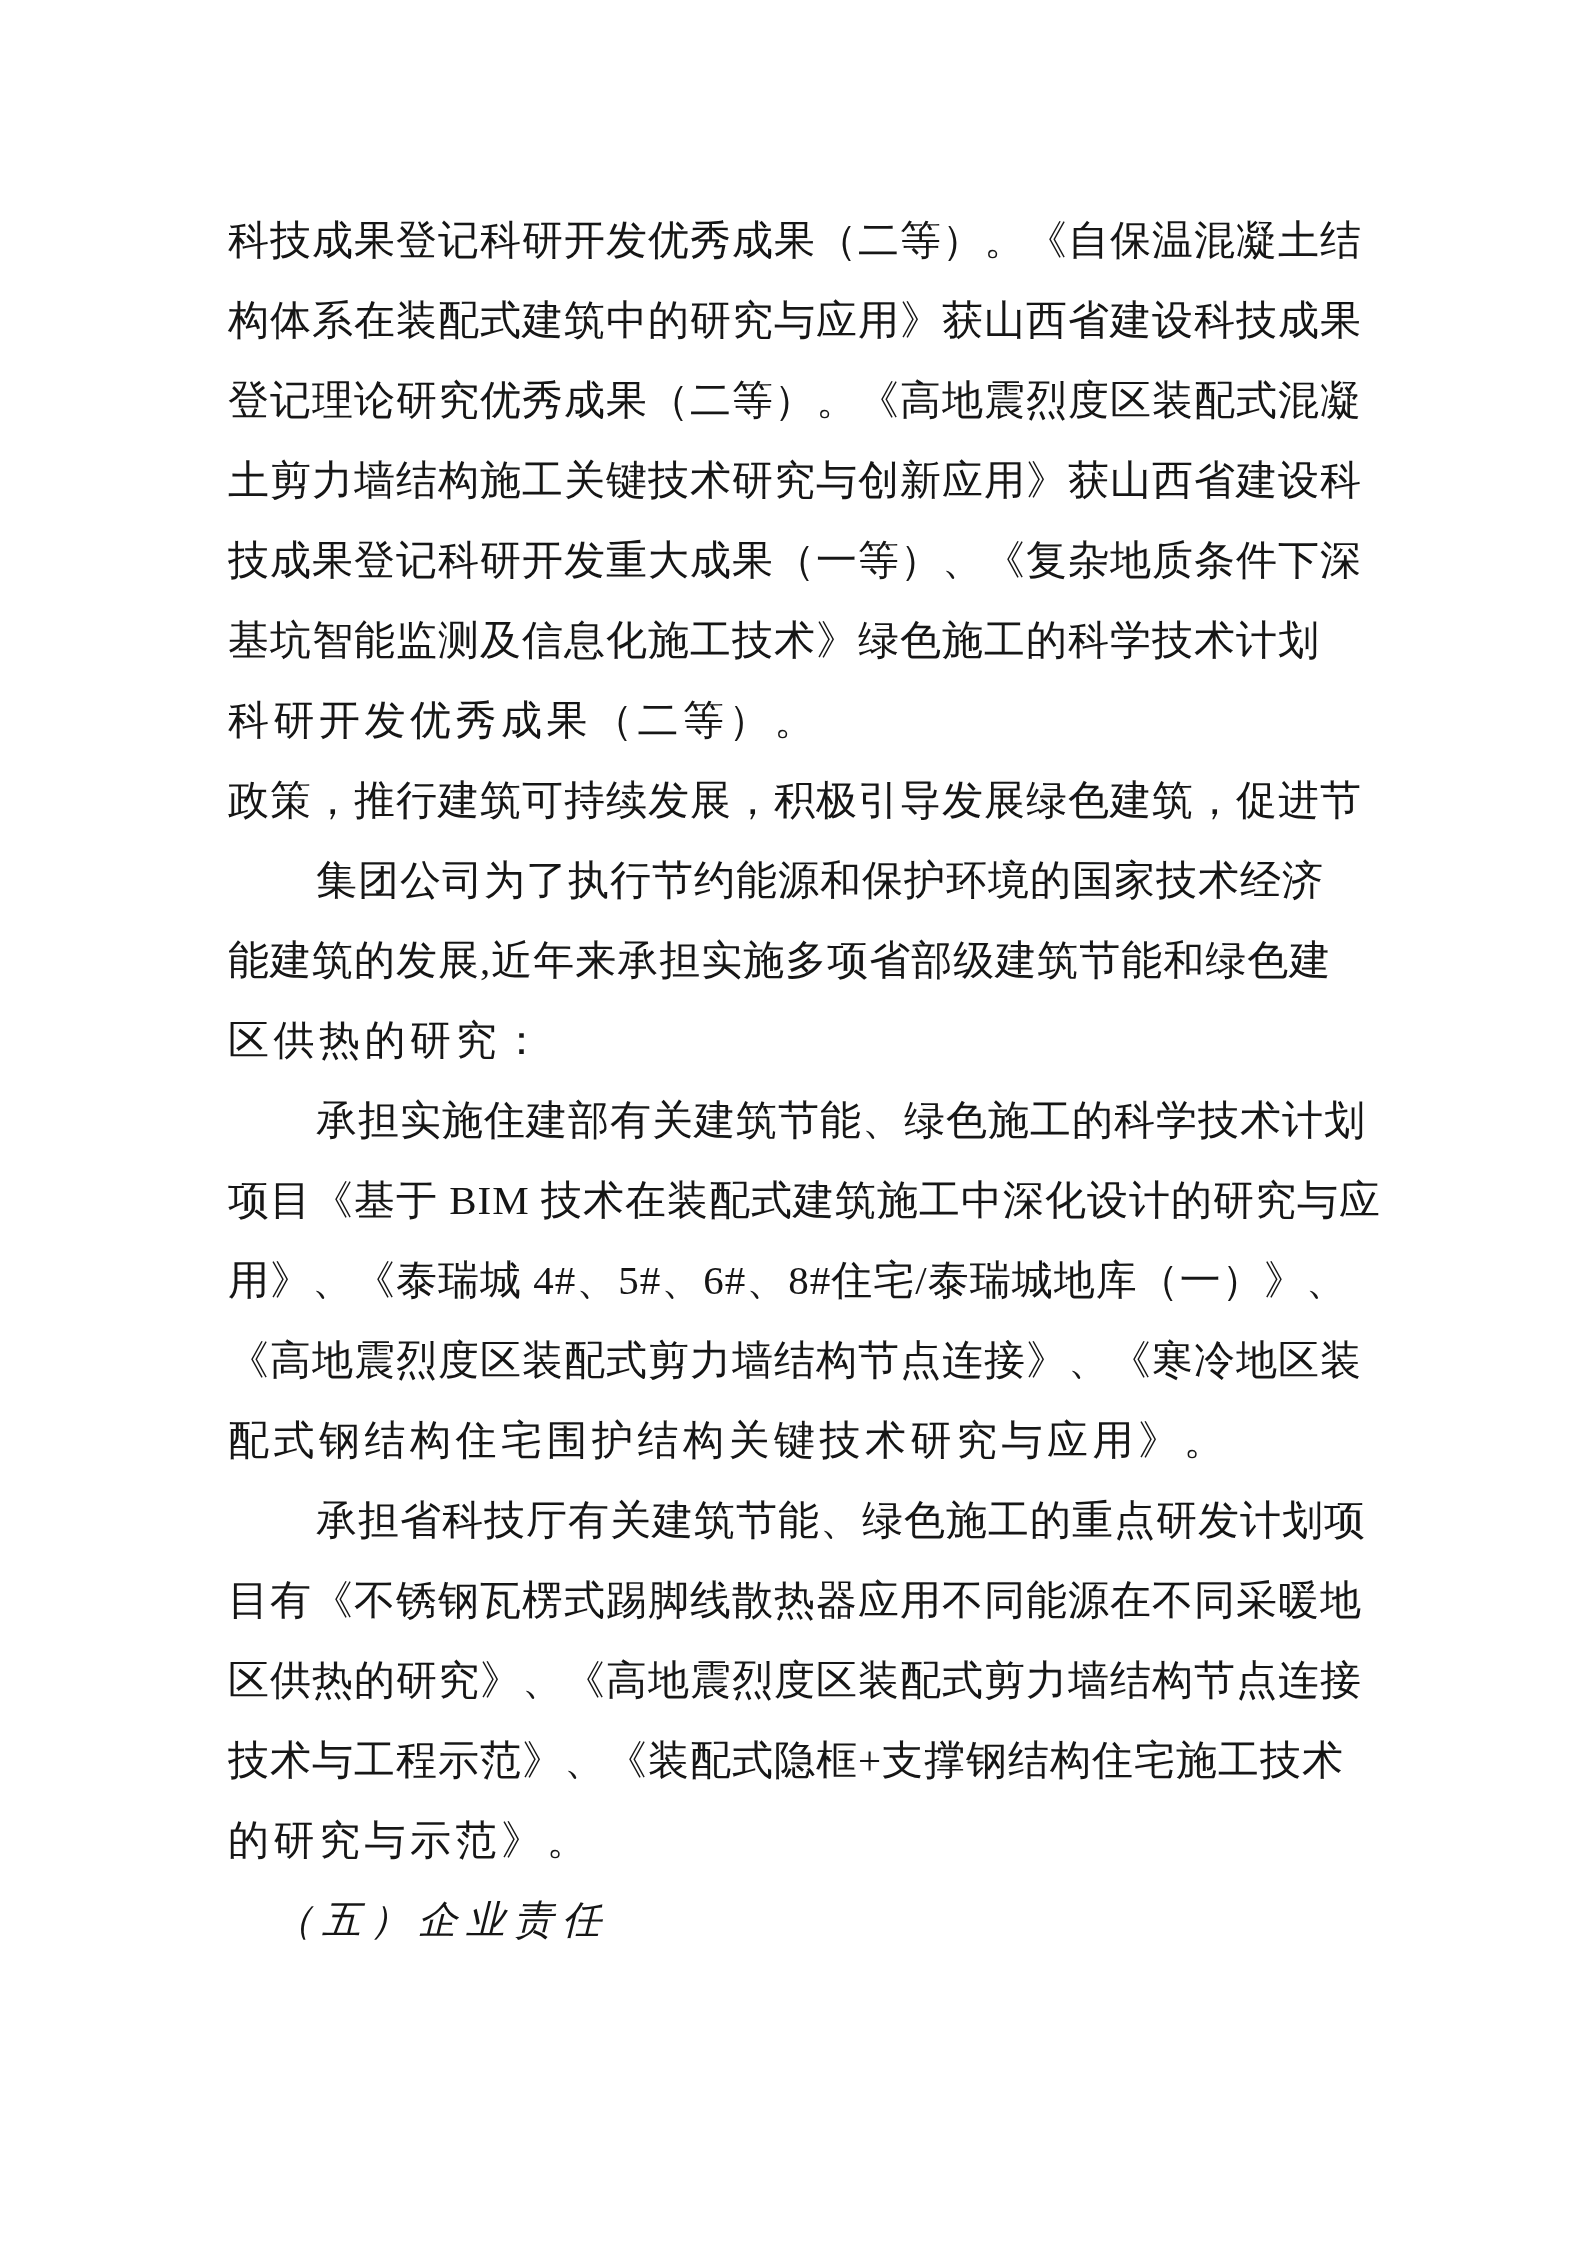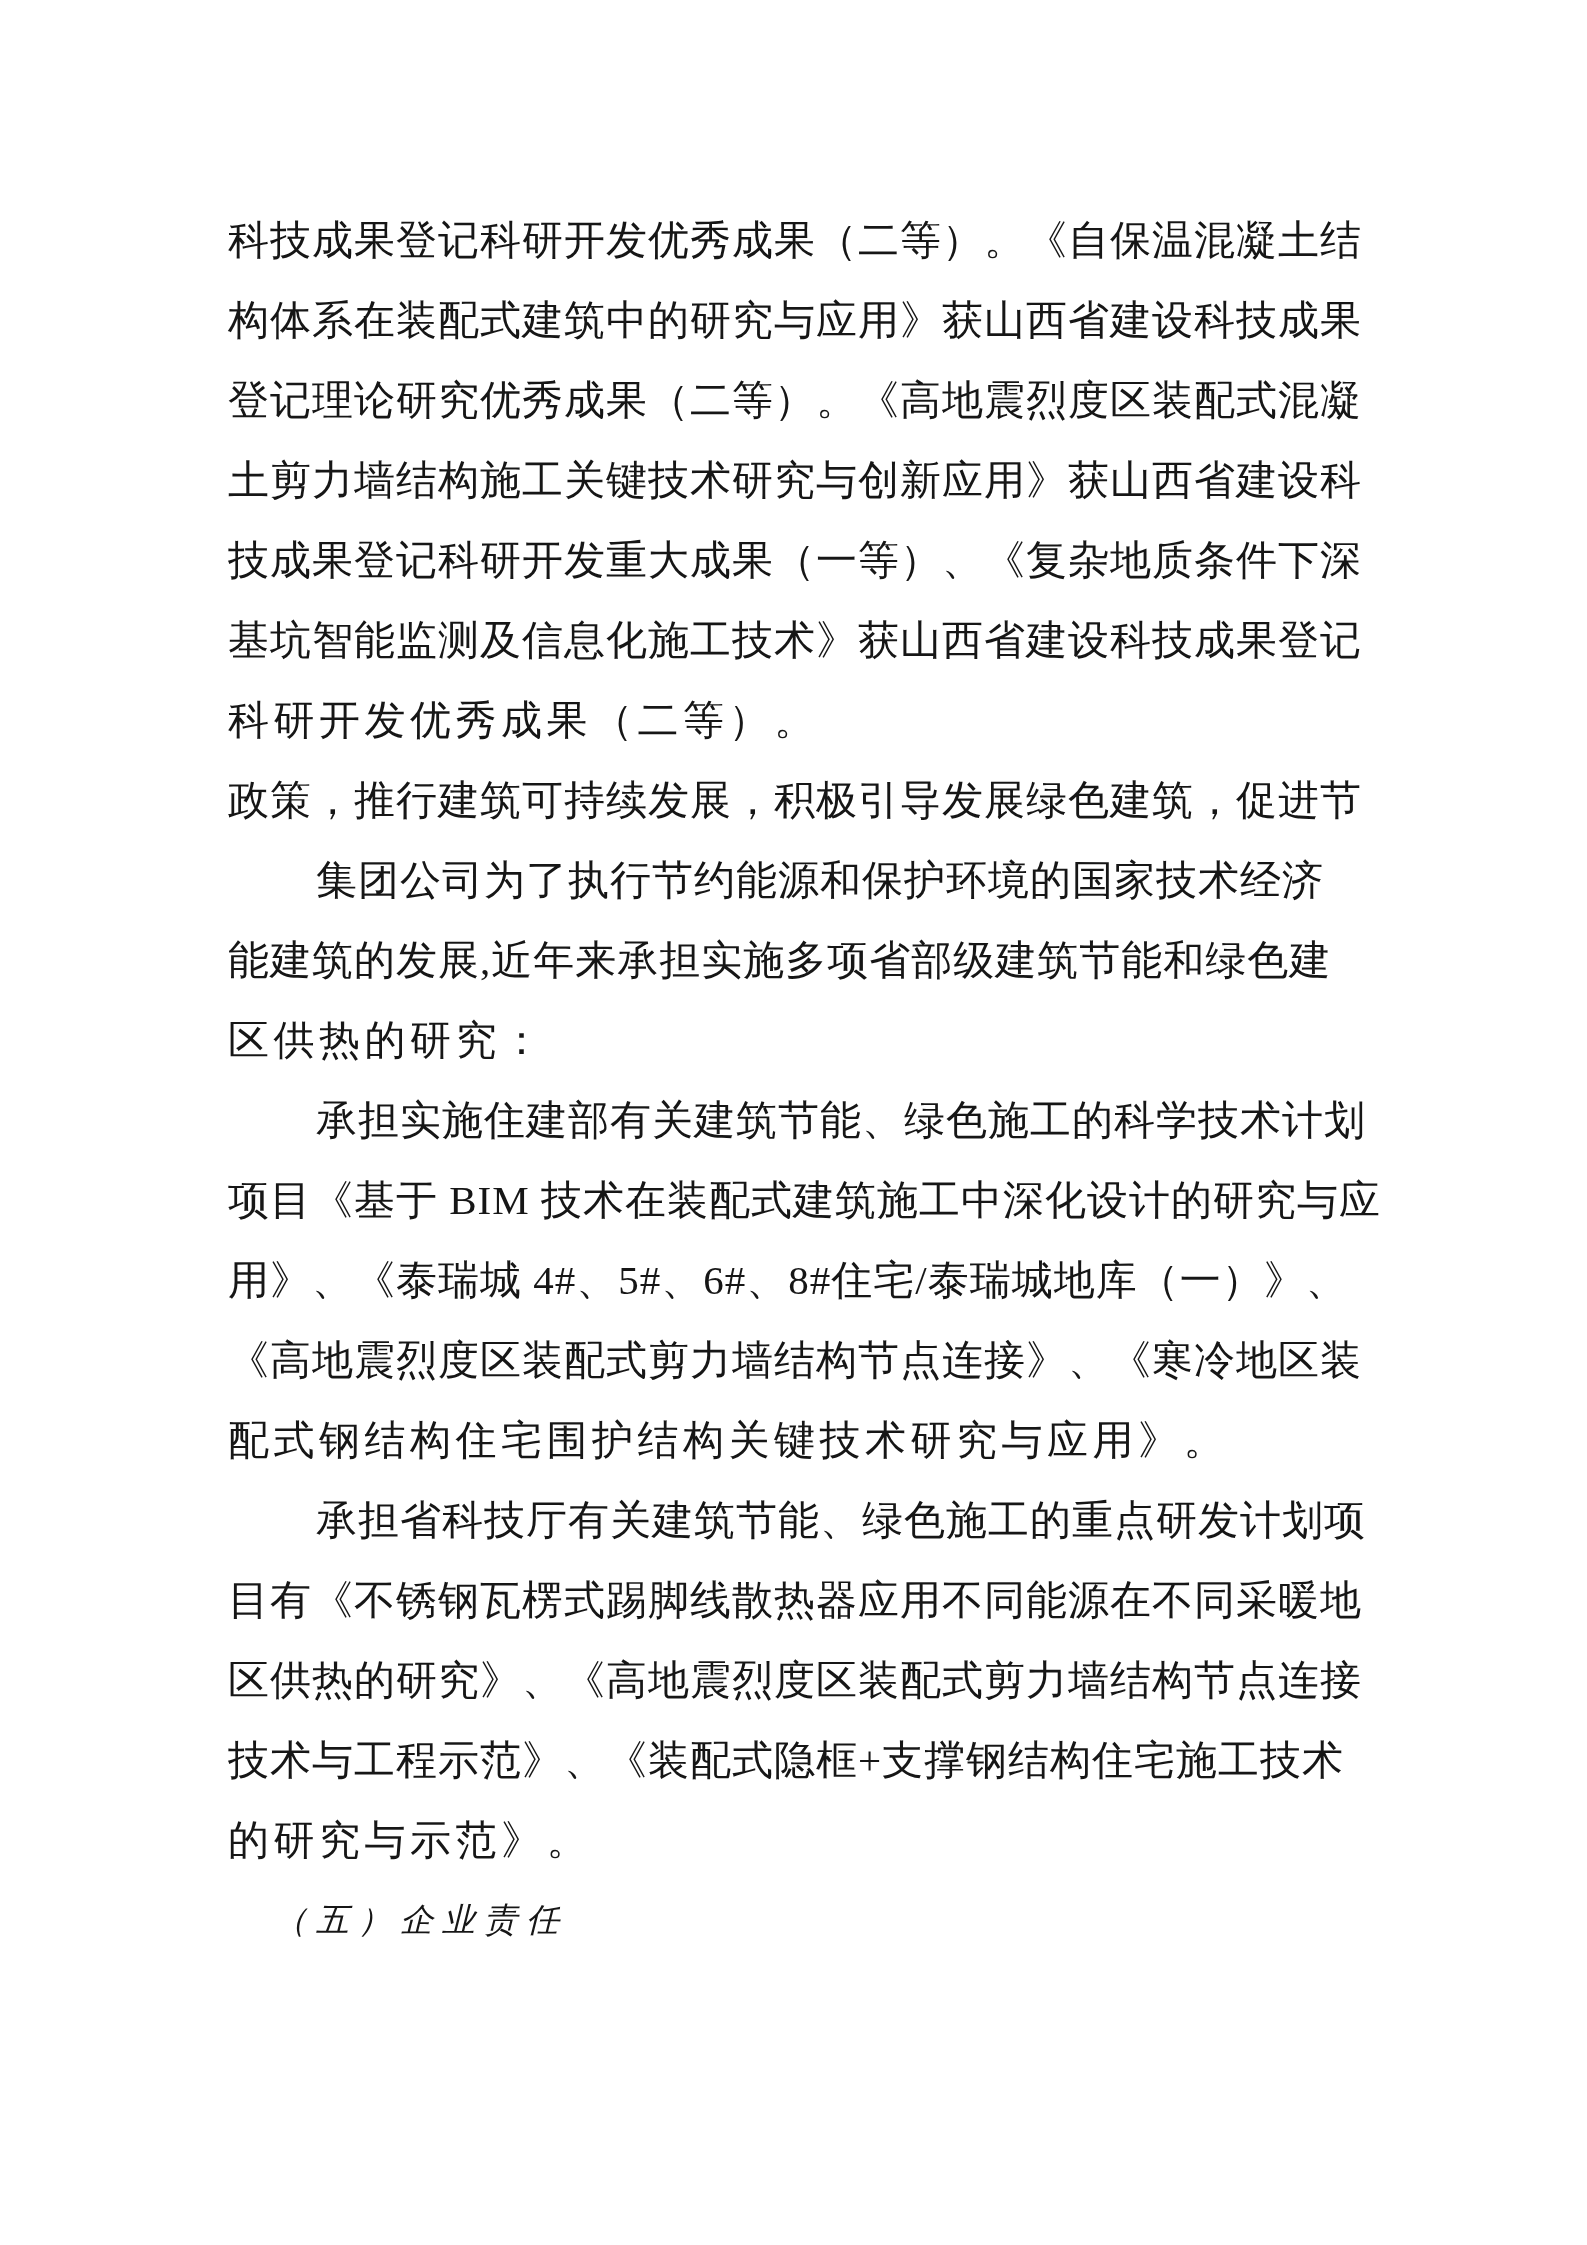--- a/index.html
+++ b/index.html
@@ -36,38 +36,38 @@
   .ln.end {
     text-align-last: left;
     letter-spacing: 4.5px;
   }
   
   .ln.ind {
     text-indent: 88px;
   }
   
   .ln.heading {
-    font-size: 33px;
+    font-size: 39px;
     font-style: italic;
     text-align-last: left;
     letter-spacing: 9px;
     text-indent: 46px;
   }
 </style>
 </head>
 <body>
 
 <div class="doc">
 
   <div class="ln">科技成果登记科研开发优秀成果（二等）。《自保温混凝土结</div>
   <div class="ln">构体系在装配式建筑中的研究与应用》获山西省建设科技成果</div>
   <div class="ln">登记理论研究优秀成果（二等）。《高地震烈度区装配式混凝</div>
   <div class="ln">土剪力墙结构施工关键技术研究与创新应用》获山西省建设科</div>
   <div class="ln">技成果登记科研开发重大成果（一等）、《复杂地质条件下深</div>
-  <div class="ln">基坑智能监测及信息化施工技术》获山西省建设科技成果登记</div>
+  <div class="ln">基坑智能监测及信息化施工技术》绿色施工的科学技术计划</div>
   <div class="ln end">科研开发优秀成果（二等）。</div>
 
   <div class="ln">政策，推行建筑可持续发展，积极引导发展绿色建筑，促进节</div>
   <div class="ln ind">集团公司为了执行节约能源和保护环境的国家技术经济</div>
   <div class="ln">能建筑的发展,近年来承担实施多项省部级建筑节能和绿色建</div>
   <div class="ln end">区供热的研究：</div>
 
   <div class="ln ind">承担实施住建部有关建筑节能、绿色施工的科学技术计划</div>
   <div class="ln">项目《基于 BIM 技术在装配式建筑施工中深化设计的研究与应</div>
   <div class="ln">用》、《泰瑞城 4#、5#、6#、8#住宅/泰瑞城地库（一）》、</div>

